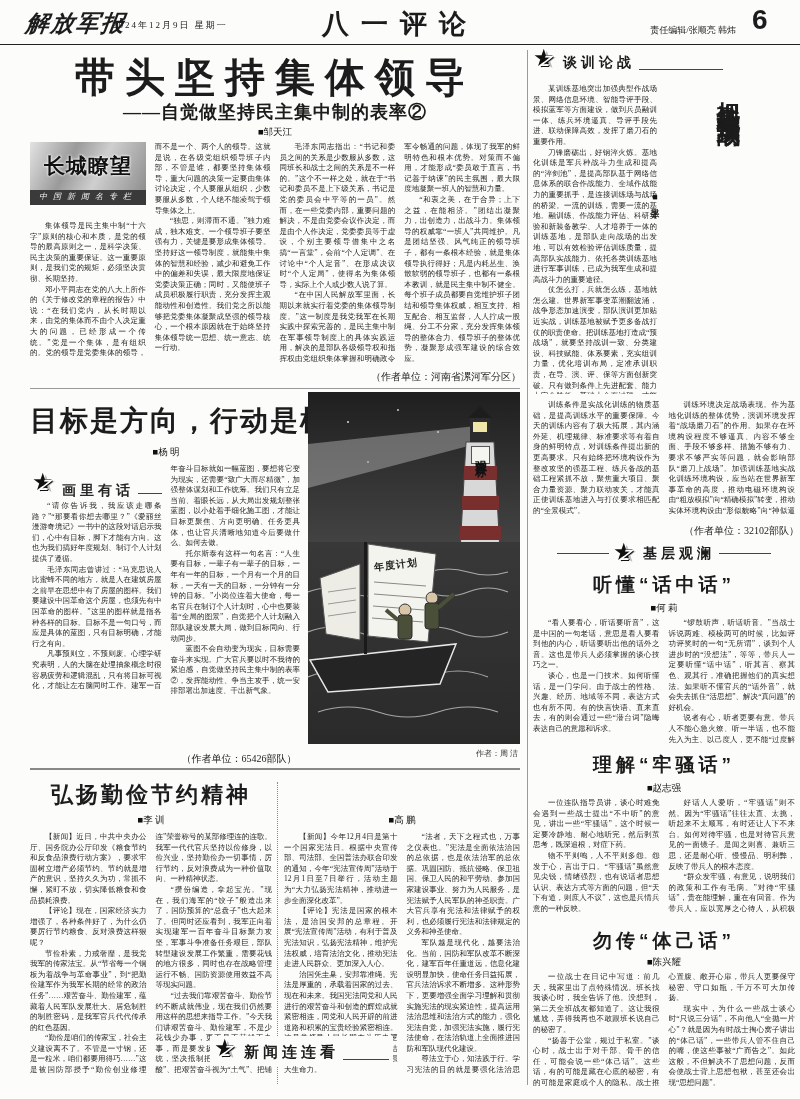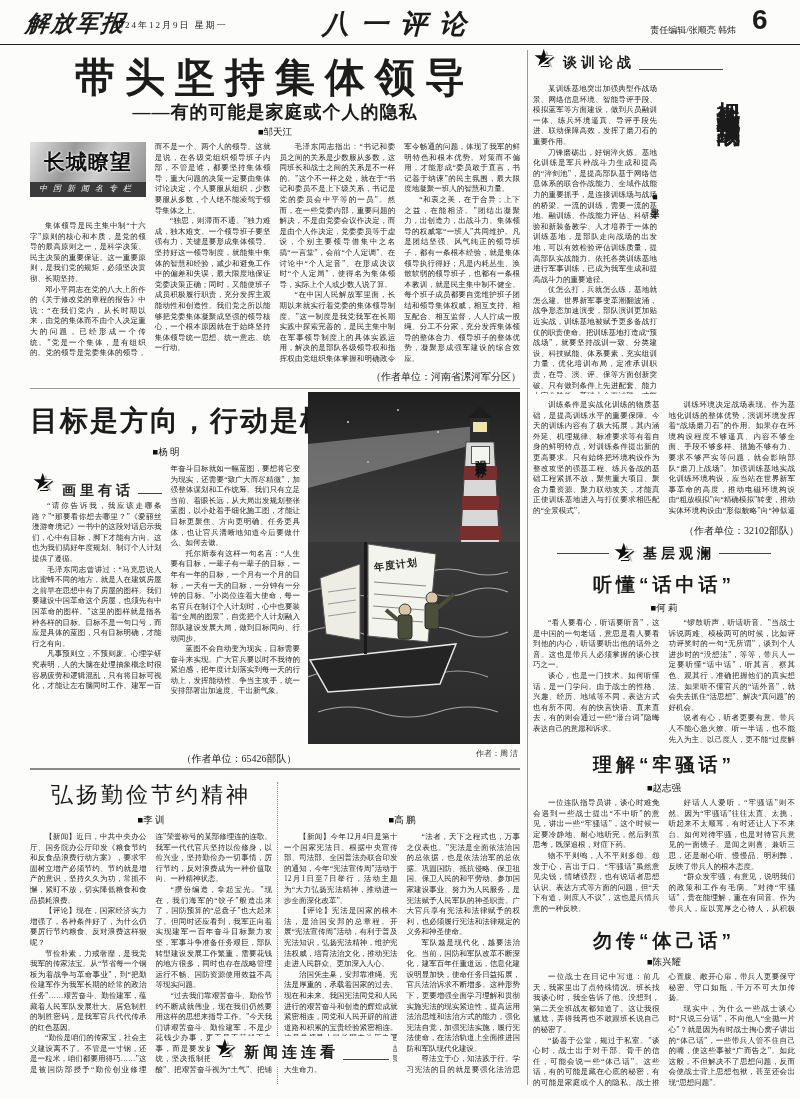--- a/index.html
+++ b/index.html
@@ -3,45 +3,45 @@
 <meta charset="utf-8">
 <style>
   html,body{margin:0;padding:0;background:#e8e8e6;}
   .page{position:relative;width:800px;height:1099px;margin:0 auto;background:#fcfcfa;overflow:hidden;
         font-family:"Liberation Serif",serif;color:#1c1c1c;}
   .abs{position:absolute;}
   .hd-sans{font-family:"Liberation Sans",sans-serif;}
   
   .masthead{left:26px;top:8px;font-size:23px;font-weight:bold;font-style:italic;letter-spacing:2px;transform:skewX(-8deg);}
   .hdate{left:112px;top:19px;font-size:9px;letter-spacing:2px;color:#222;}
-  .section-title{left:300px;top:6px;width:200px;text-align:center;font-size:27px;font-weight:bold;letter-spacing:12px;font-style:italic;}
+  .section-title{left:300px;top:6px;width:200px;text-align:center;font-size:27px;font-weight:bold;letter-spacing:12px;}
   .editors{left:596px;top:24px;width:140px;text-align:right;font-size:9px;color:#222;}
   .pagenum{left:752px;top:4px;font-size:28px;font-weight:bold;font-family:"Liberation Sans",sans-serif;}
   .hrule{left:0;top:44px;width:800px;height:0;border-top:1.5px solid #222;}
   .vdiv{left:527px;top:50px;height:1035px;width:0;border-left:1px solid #9a9a9a;}
   .rule{height:0;border-top:1px solid #9a9a9a;}
   .rule2{height:0;border-top:2px solid #888;}
   .dotted-v{border-left:1px dotted #8a8a8a;width:0;}
   
   .body-text{font-size:7.5px;line-height:10.6px;text-align:justify;color:#262626;overflow:hidden;}
   .para{margin:0;text-indent:2em;}
   .center{text-align:center;}
   .author-line{font-size:9.5px;color:#111;}
   .tail{font-size:10px;color:#222;}
   .cols2{column-count:2;column-gap:9px;}
   .cols4{column-count:4;column-gap:9px;}
   
   .a1-head{font-size:40px;font-weight:bold;letter-spacing:10px;white-space:nowrap;}
   .a1-sub{font-size:18px;font-weight:bold;letter-spacing:1px;}
   .a2-head{font-size:28px;font-weight:bold;letter-spacing:2px;white-space:nowrap;}
-  .sm-head{font-size:22px;font-weight:normal;letter-spacing:3px;white-space:nowrap;}
+  .sm-head{font-size:22px;font-weight:bold;letter-spacing:3px;white-space:nowrap;}
   .r-item-head{font-size:19px;font-weight:bold;letter-spacing:4px;white-space:nowrap;}
   
   .gw-logo{width:100%;height:74px;margin-bottom:5px;break-inside:avoid;}
-  .gw-top{height:40px;background:linear-gradient(115deg,#e3e3e3 0%,#9a9a9a 35%,#cfcfcf 60%,#8f8f8f 100%);
+  .gw-top{height:48px;background:linear-gradient(115deg,#e3e3e3 0%,#9a9a9a 35%,#cfcfcf 60%,#8f8f8f 100%);
           display:flex;align-items:center;justify-content:center;}
   .gw-title{font-size:21px;font-weight:bold;letter-spacing:1px;color:#111;
             text-shadow:0 0 2px #fff,0 0 3px #fff;font-family:"Liberation Sans",sans-serif;}
   .gw-bar{height:15px;background:#3a3a3a;color:#f2f2f2;font-size:8px;letter-spacing:6px;
           display:flex;align-items:center;justify-content:center;font-style:italic;}
   
   .badge{display:flex;align-items:flex-end;gap:4px;}
   .starwrap{position:relative;width:26px;height:26px;flex:0 0 auto;}
   .star{position:absolute;left:0;top:-3px;font-size:24px;color:#111;text-shadow:3px 2px 0 #bdbdbd;line-height:26px;}
   .zmark{position:absolute;left:9px;top:5px;font-size:15px;font-weight:bold;font-style:italic;color:#fff;
@@ -71,21 +71,21 @@
 
   <div class="abs masthead">解放军报</div>
   <div class="abs hdate">2024年12月9日  星期一</div>
   <div class="abs section-title hd-sans">八一评论</div>
   <div class="abs editors">责任编辑/张顺亮  韩炜</div>
   <div class="abs pagenum">6</div>
   <div class="abs hrule"></div>
   <div class="abs vdiv"></div>
 
   <div class="abs hd-sans a1-head center" style="left:30px;top:50px;width:490px;">带头坚持集体领导</div>
-  <div class="abs a1-sub center" style="left:30px;top:100px;width:490px;">——有的可能是家庭或个人的隐私</div>
+  <div class="abs a1-sub center" style="left:30px;top:100px;width:490px;">——自觉做坚持民主集中制的表率②</div>
   <div class="abs author-line center" style="left:30px;top:126px;width:490px;">■邹天江</div>
 
   <div class="abs body-text cols4" style="left:30px;top:142px;width:490px;height:240px;">
     <div class="gw-logo">
       <div class="gw-top">
         <span class="gw-title">长城瞭望</span>
       </div>
       <div class="gw-bar">中国新闻名专栏</div>
     </div>
     <div>
@@ -110,21 +110,21 @@
           <span class="zmark">Z</span>
         </span>
       <span class="badge-label">画里有话</span>
       <span class="badge-line"></span>
     </div>
     <div>
         <p class="para">“请你告诉我，我应该走哪条路？”“那要看你想去哪里？”《爱丽丝漫游奇境记》一书中的这段对话启示我们，心中有目标，脚下才能有方向。这也为我们搞好年度规划、制订个人计划提供了遵循。</p>
         <p class="para">毛泽东同志曾讲过：“马克思说人比蜜蜂不同的地方，就是人在建筑房屋之前早在思想中有了房屋的图样。我们要建设中国革命这个房屋，也须先有中国革命的图样。”这里的图样就是指各种各样的目标。目标不是一句口号，而应是具体的蓝图，只有目标明确，才能行之有向。</p>
         <p class="para">凡事预则立，不预则废。心理学研究表明，人的大脑在处理抽象概念时很容易疲劳和逻辑混乱，只有将目标可视化，才能让左右脑同时工作。建军一百年奋斗目标就如一幅蓝图，要想将它变为现实，还需要“致广大而尽精微”，加强整体谋划和工作统筹。我们只有立足当前、着眼长远，从大局出发规划整张蓝图，以小处着手细化施工图，才能让目标更聚焦、方向更明确、任务更具体，也让官兵清晰地知道今后要做什么、如何去做。</p>
         <p class="para">托尔斯泰有这样一句名言：“人生要有目标，一辈子有一辈子的目标，一年有一年的目标，一个月有一个月的目标，一天有一天的目标，一分钟有一分钟的目标。”小岗位连着大使命，每一名官兵在制订个人计划时，心中也要装着“全局的图景”，自觉把个人计划融入部队建设发展大局，做到目标同向、行动同步。</p>
-        <p class="para">蓝图不会自动变为现实，目标需要奋斗来实现。广大官兵要以时不我待的紧迫感，把年度计划落实到每一天的行动上，发挥能动性、争当主攻手，统一安排部署出加速度、干出新气象。</p>
+        <p class="para">蓝图不会自动变为现实，目标需要奋斗来实现。广大官兵要以时不我待的紧迫感，自觉做坚持民主集中制的表率②，发挥能动性、争当主攻手，统一安排部署出加速度、干出新气象。</p>
       </div>
   </div>
   <div class="abs tail center newsbadge-bg" style="left:160px;top:750px;width:150px;">（作者单位：65426部队）</div>
 
   <div class="abs illus" style="left:308px;top:392px;width:212px;height:352px;">
     <svg width="212" height="352" viewBox="0 0 212 352">
       <defs>
         <linearGradient id="sky" x1="0" y1="0" x2="0" y2="1">
           <stop offset="0" stop-color="#1f1f1f"></stop>
             <stop offset="1" stop-color="#454545"></stop>

